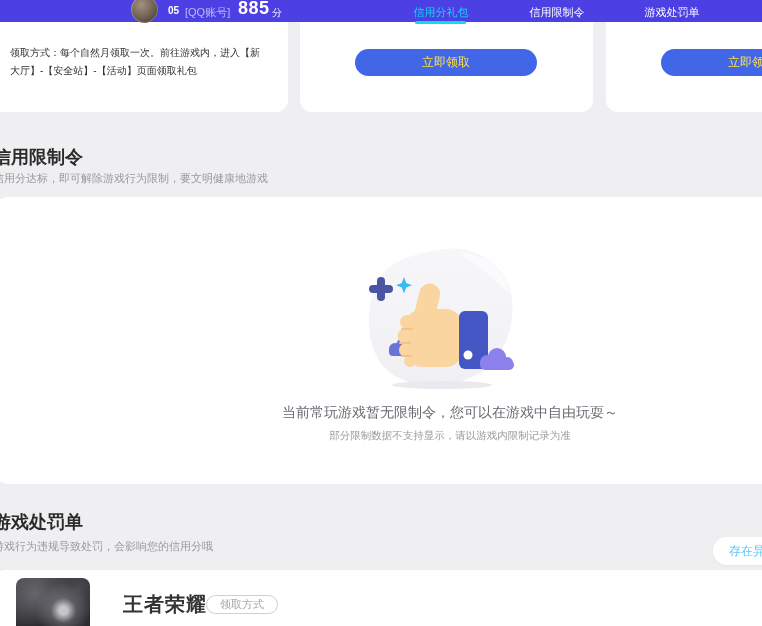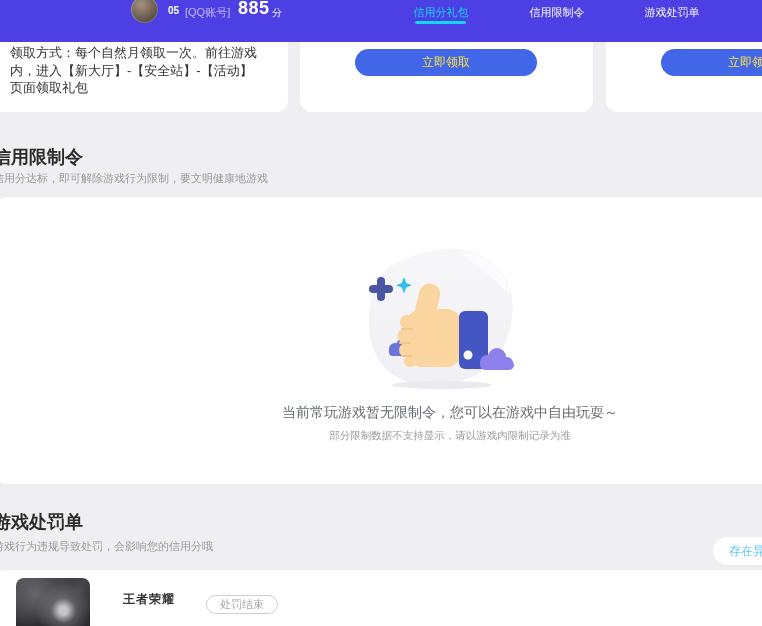--- a/index.html
+++ b/index.html
@@ -4,21 +4,21 @@
 <style>
   * { margin:0; padding:0; box-sizing:border-box; }
   html,body { background:#ffffff; }
   body { font-family:"Liberation Sans","DejaVu Sans",sans-serif; }
   .screen {
     position:relative; width:762px; height:626px; overflow:hidden;
     background:#efeff1;
   }
   
   .topbar {
-    position:absolute; left:0; top:0; width:762px; height:42px;
+    position:absolute; left:0; top:0; width:762px; height:22px;
     background:#4c3fe3; z-index:30;
   }
   .avatar {
     position:absolute; left:131px; top:-4px; width:27px; height:27px;
     border-radius:50%;
     background:radial-gradient(circle at 38% 32%, #a5927f, #6d5e52 55%, #413a34 90%);
     box-shadow:inset 0 0 0 1px rgba(255,255,255,.25);
   }
   .uname { position:absolute; left:168px; top:5px; font-size:10px; font-weight:bold; color:#ffffff; }
   .uacct { position:absolute; left:185px; top:5px; font-size:11px; color:rgba(255,255,255,.62); }
@@ -36,21 +36,21 @@
   
   .gift-card {
     position:absolute; top:-16px; height:128px; background:#ffffff;
     border-radius:12px; z-index:5;
   }
   .gc1 { left:-14px; width:302px; }
   .gc2 { left:300px; width:293px; }
   .gc3 { left:606px; width:293px; }
   .gift-text {
     position:absolute; left:24px; top:60px; width:252px;
-    font-size:13px; line-height:17.5px; color:#333333;
+    font-size:10px; line-height:17.5px; color:#333333;
   }
   .claim-btn {
     position:absolute; left:55px; top:65px; width:182px; height:27px;
     background:#4166e8; border:none; border-radius:14px;
     color:#fde047; font-size:12px; cursor:pointer;
     font-family:"Liberation Sans","DejaVu Sans",sans-serif;
   }
   
   .sec-title { position:absolute; left:-7px; font-size:18px; font-weight:bold; color:#2b2b2b; white-space:nowrap; }
   .sec-sub   { position:absolute; left:-7px; font-size:11px; color:#9a9a9e; white-space:nowrap; }
@@ -80,21 +80,21 @@
   .game-thumb {
     position:absolute; left:24px; top:8px; width:74px; height:56px;
     border-radius:8px; overflow:hidden;
     background:
       radial-gradient(circle at 64% 58%, rgba(205,205,210,.95) 0 7%, rgba(130,130,136,.5) 22%, rgba(0,0,0,0) 48%),
       radial-gradient(circle at 26% 28%, rgba(110,110,116,.85), rgba(0,0,0,0) 55%),
       radial-gradient(circle at 85% 20%, rgba(90,90,96,.7), rgba(0,0,0,0) 40%),
       linear-gradient(140deg, #46464b, #222226 60%, #2d2d33);
   }
   .game-name {
-    position:absolute; left:131px; top:21px; font-size:12px; font-weight:bold;
+    position:absolute; left:131px; top:21px; font-size:20px; font-weight:bold;
     color:#333333; letter-spacing:1px; white-space:nowrap;
   }
   .status-badge {
     position:absolute; left:214px; top:25px; height:19px; line-height:17px;
     padding:0 13px; border:1px solid #cfcfcf; border-radius:10px;
     font-size:11px; color:#a6a6a6; white-space:nowrap; background:#ffffff;
   }
 </style>
 </head>
 <body>
@@ -162,21 +162,21 @@
 
   <h2 class="sec-title t-punish">游戏处罚单</h2>
   <p class="sec-sub s-punish">游戏行为违规导致处罚，会影响您的信用分哦</p>
 
   <div class="feedback-pill">存在异常</div>
 
   <div class="punish-card">
     <div>
       <div class="game-thumb"></div>
       <span class="game-name">王者荣耀</span>
-      <span class="status-badge">处罚结束</span>
+      <span class="status-badge">领取方式</span>
     </div>
   </div>
 
   <header class="topbar">
     <div class="avatar"></div>
     <span class="uname">05</span>
     <span class="uacct">[QQ账号]</span>
     <span class="uscore">885</span>
     <span class="uunit">分</span>
     <nav>

